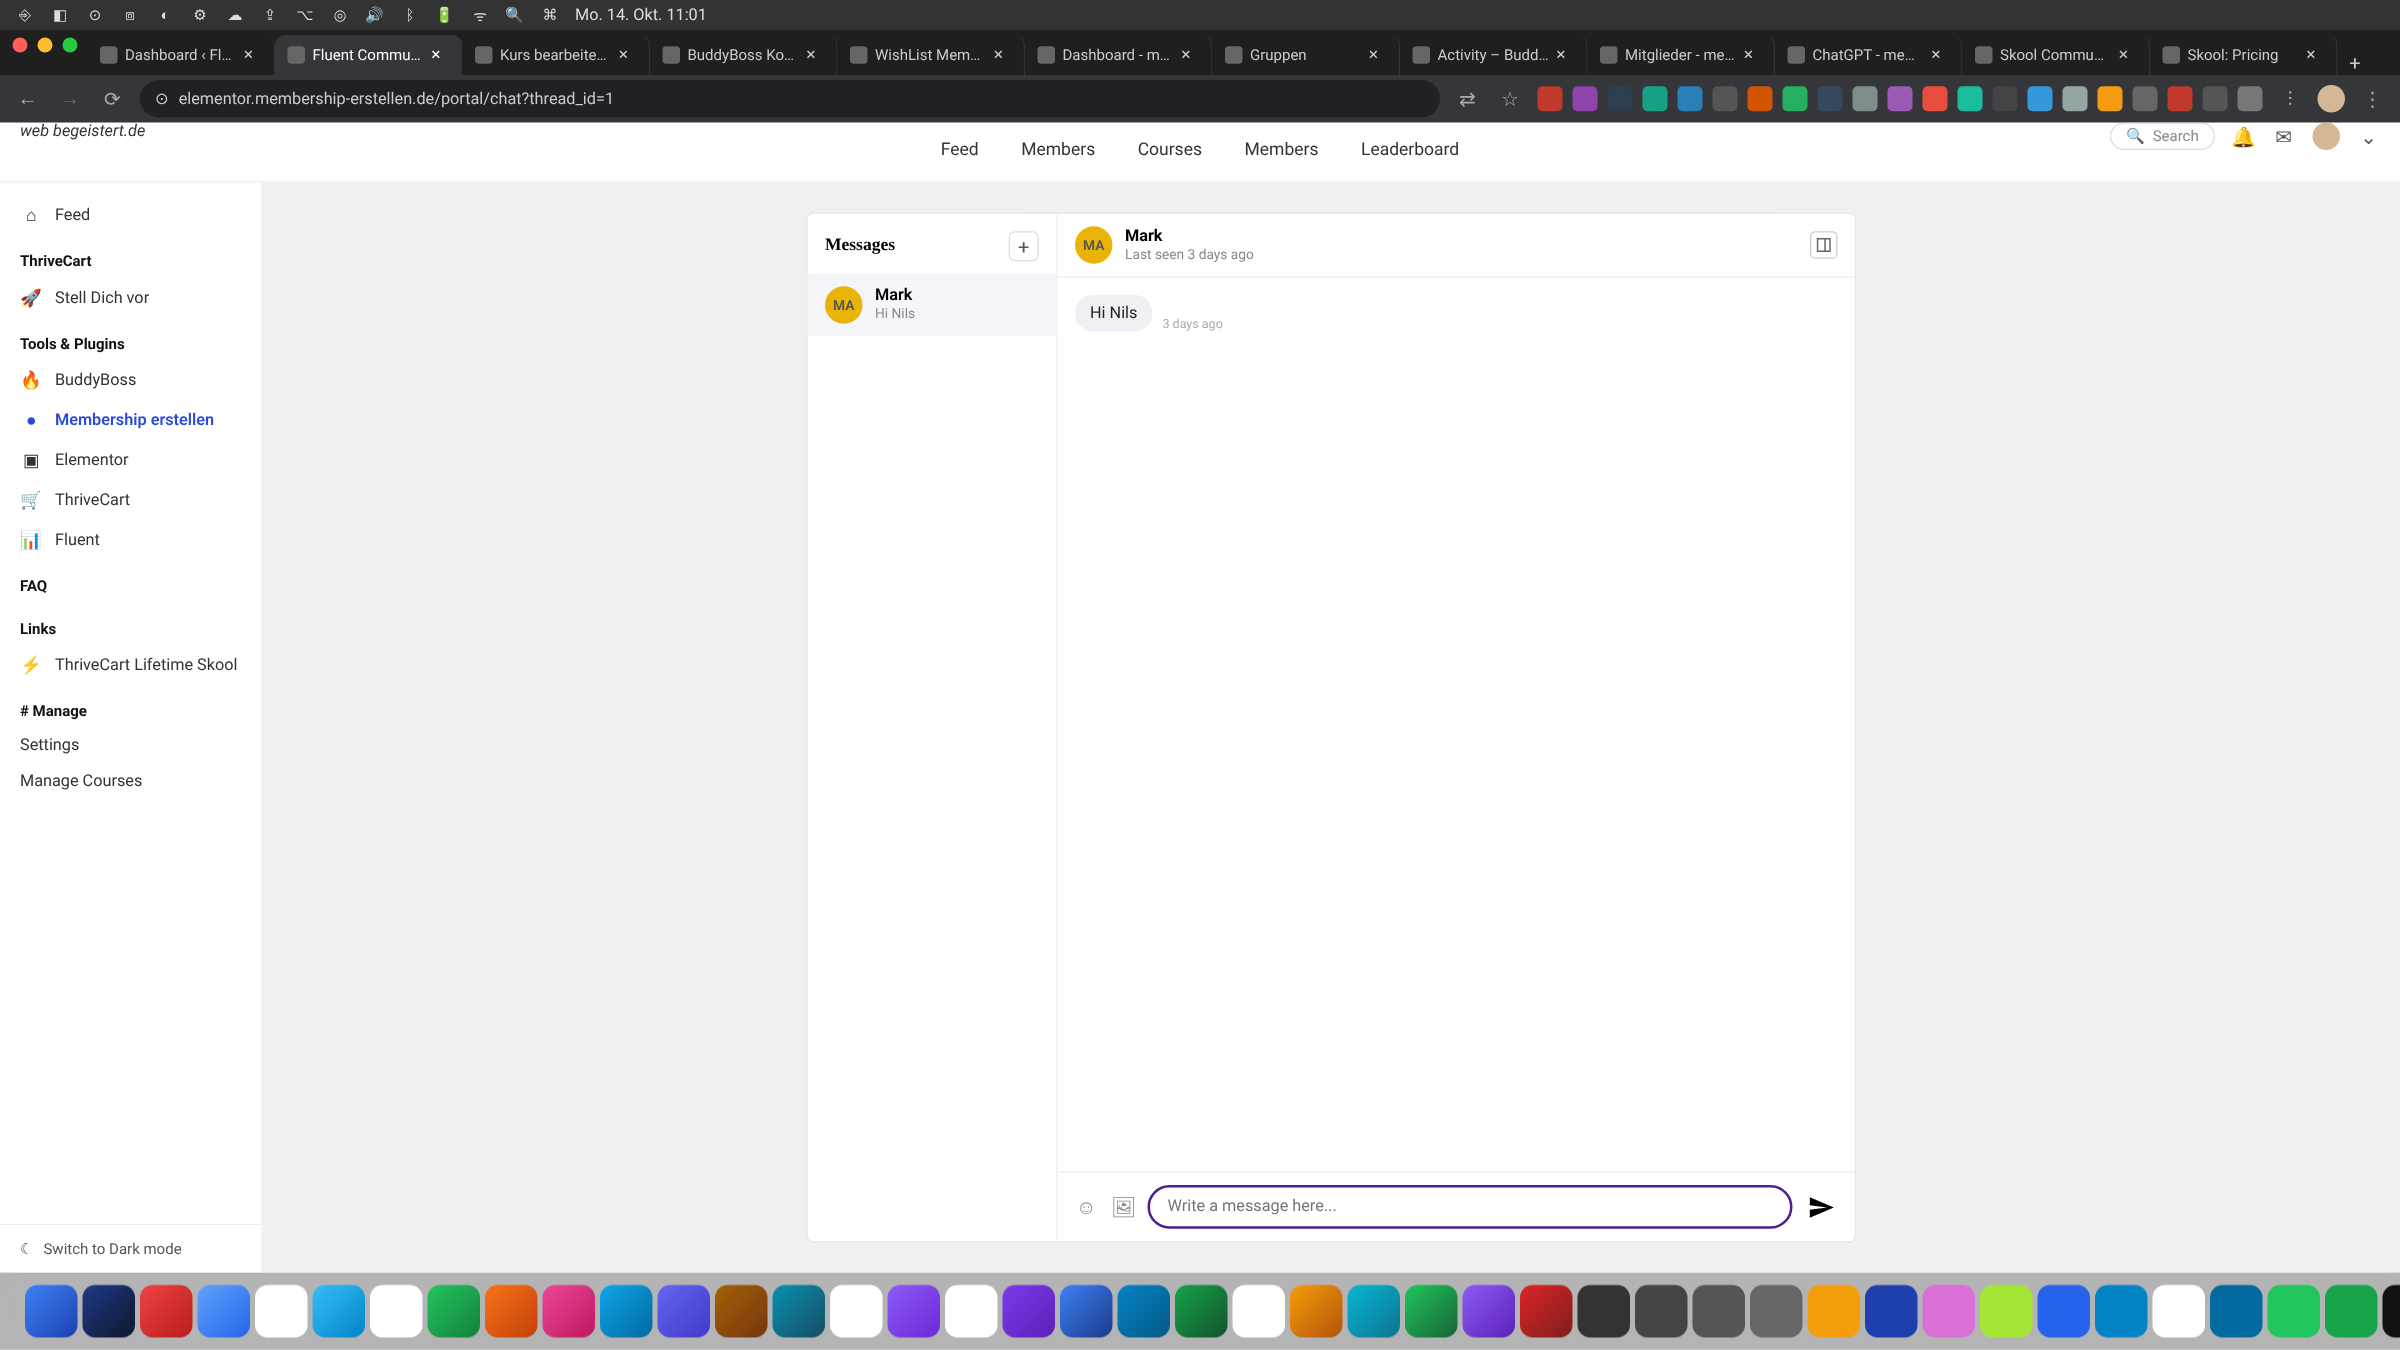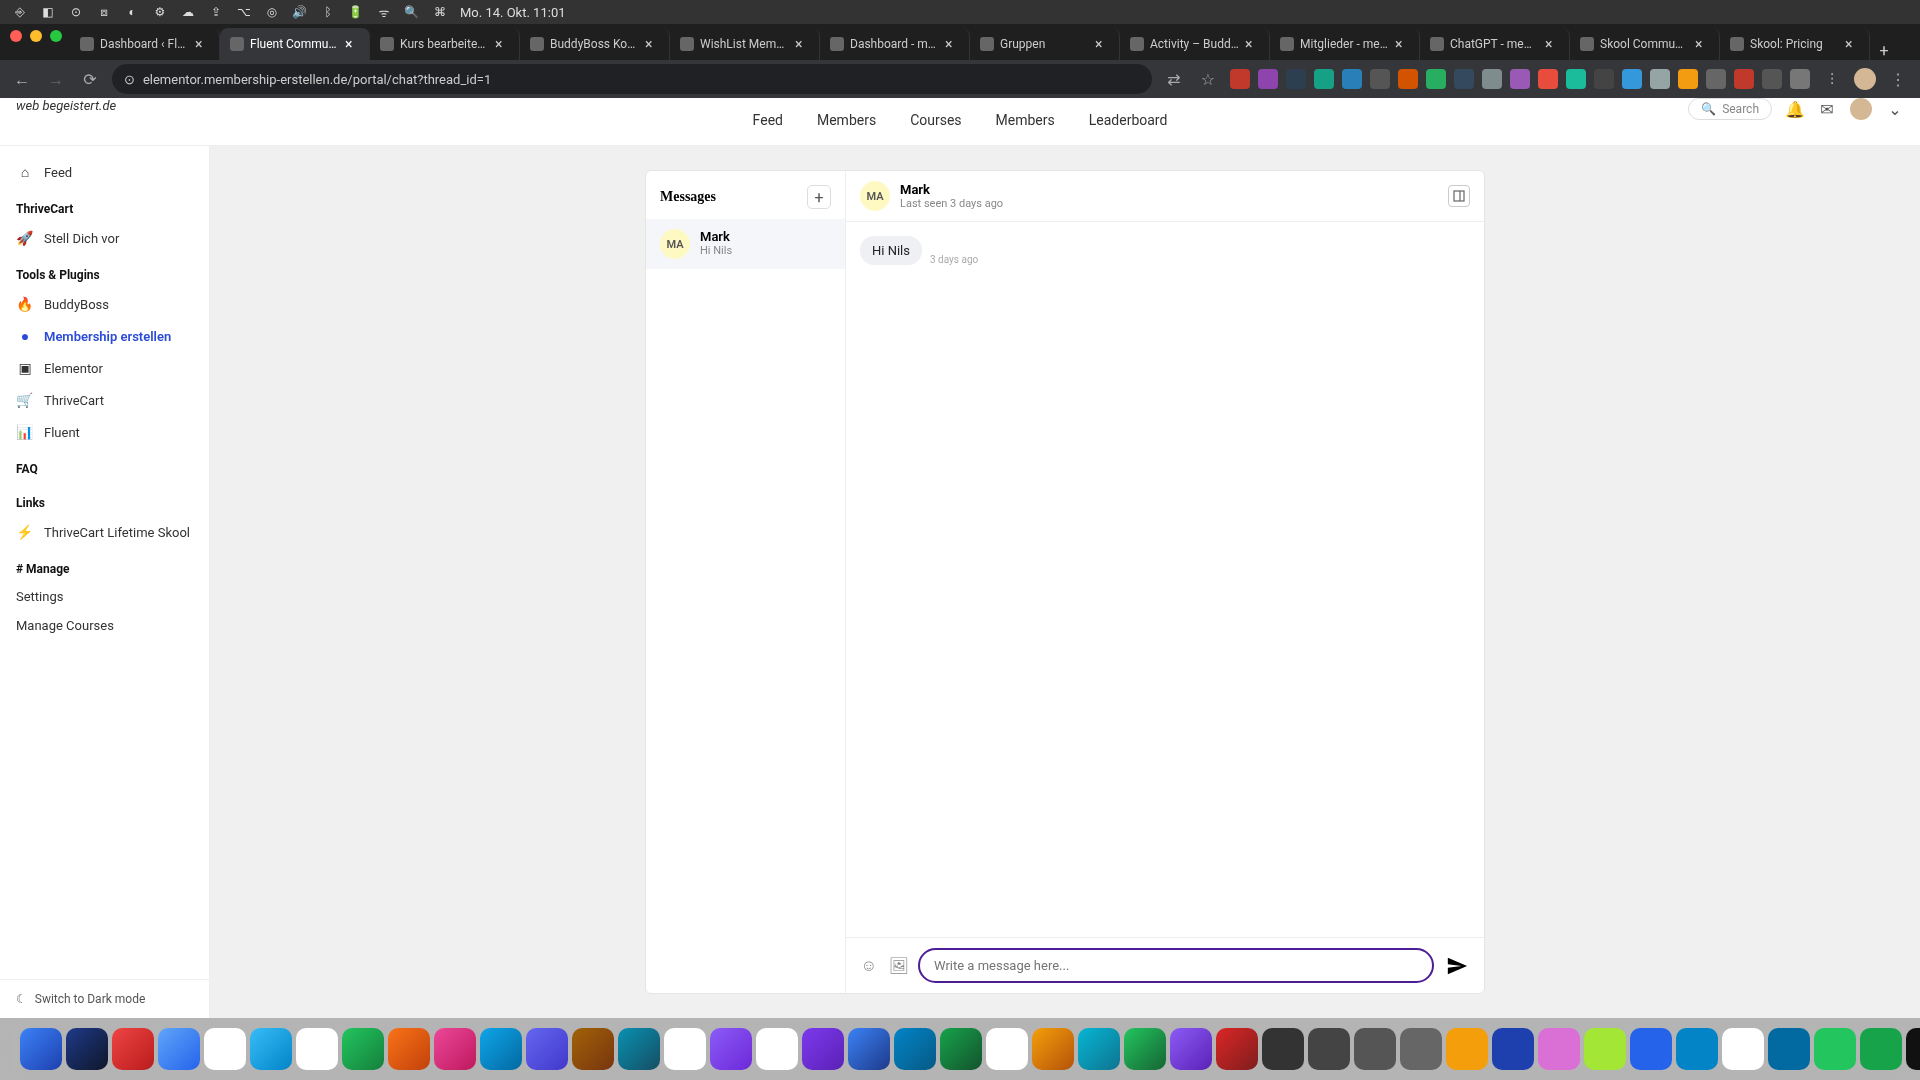--- a/index.html
+++ b/index.html
@@ -55,21 +55,21 @@
     
     
     .main { flex: 1; background: #f0f0f0; display: flex; justify-content: center; padding: 24px 0; }
     .messenger { display: flex; width: 840px; background: #fff; border: 1px solid #e5e5e5; border-radius: 6px; overflow: hidden; }
     .msg-left { width: 200px; border-right: 1px solid #eee; display: flex; flex-direction: column; }
     .msg-left-head { display: flex; align-items: center; justify-content: space-between; padding: 14px 14px 10px; }
     .msg-left-title { font-weight: 700; font-size: 14px; font-family: Liberation Serif, serif; }
     .plus-btn { width: 24px; height: 24px; border: 1px solid #ddd; border-radius: 5px; display: flex; align-items: center; justify-content: center; font-size: 16px; color: #555; cursor: pointer; }
     .thread { display: flex; gap: 10px; padding: 10px 14px; cursor: pointer; }
     .thread.active { background: #f5f6fa; }
-    .avatar-circle { width: 30px; height: 30px; border-radius: 50%; background: #fef9c3; display: flex; align-items: center; justify-content: center; font-size: 11px; font-weight: 600; color: #555; flex-shrink: 0; }
+    .avatar-circle { width: 30px; height: 30px; border-radius: 50%; background: #eab308; display: flex; align-items: center; justify-content: center; font-size: 11px; font-weight: 600; color: #555; flex-shrink: 0; }
     .thread-name { font-size: 13px; font-weight: 600; }
     .thread-preview { font-size: 11px; color: #888; }
     
     .msg-right { flex: 1; display: flex; flex-direction: column; }
     .chat-head { display: flex; align-items: center; gap: 10px; padding: 10px 14px; border-bottom: 1px solid #eee; }
     .chat-head-name { font-size: 13px; font-weight: 700; }
     .chat-head-sub { font-size: 11px; color: #888; }
     .sidebar-toggle { margin-left: auto; width: 22px; height: 22px; border: 1px solid #ccc; border-radius: 4px; display: flex; align-items: center; justify-content: center; }
     .chat-body { flex: 1; padding: 14px; overflow: auto; }
     .bubble-row { display: flex; align-items: flex-end; gap: 8px; }

